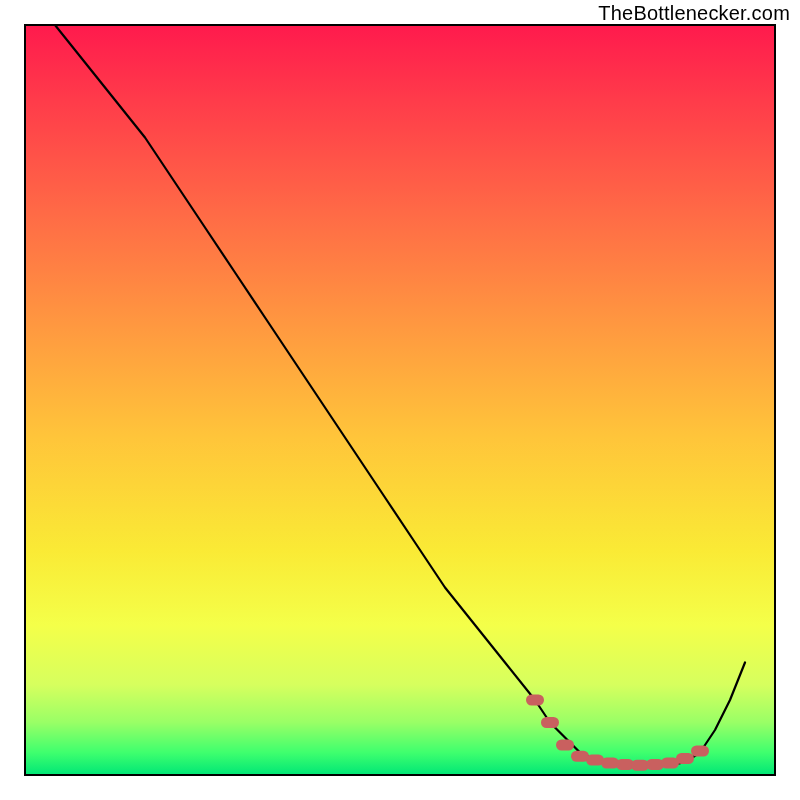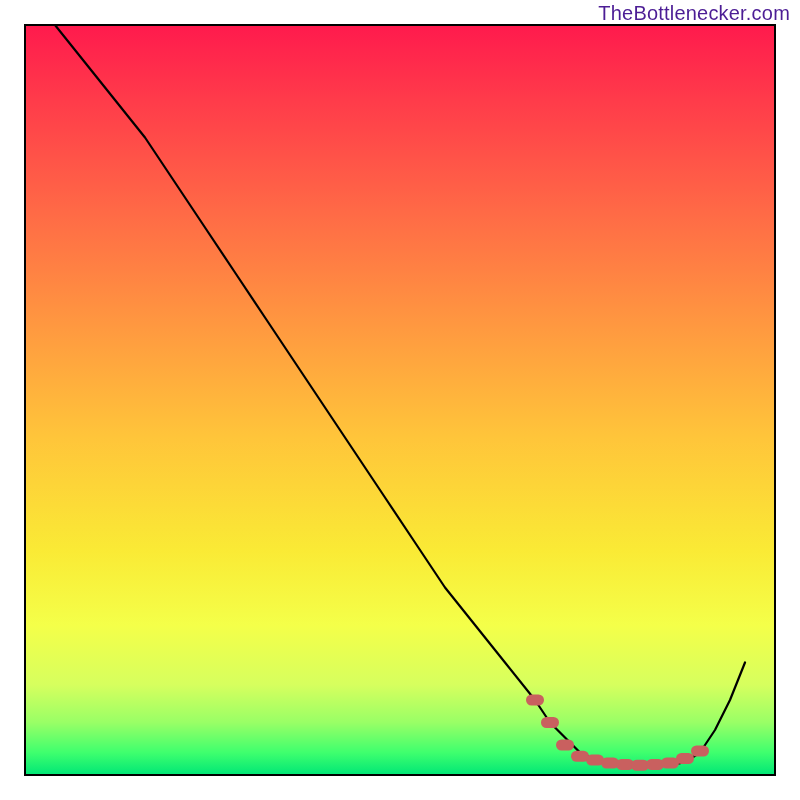--- a/index.html
+++ b/index.html
@@ -20,21 +20,21 @@
     position: absolute;
     left: 0; top: 0;
     width: 800px;
     height: 800px;
     display: block;
   }
   .watermark {
     position: absolute;
     top: 2px;
     right: 10px;
-    color: #4c1d95;
+    color: #000000;
     font-size: 20px;
     font-weight: 500;
     letter-spacing: 0.2px;
     user-select: none;
   }
 </style>
 </head>
 <body>
 
 <div class="canvas-wrap">

